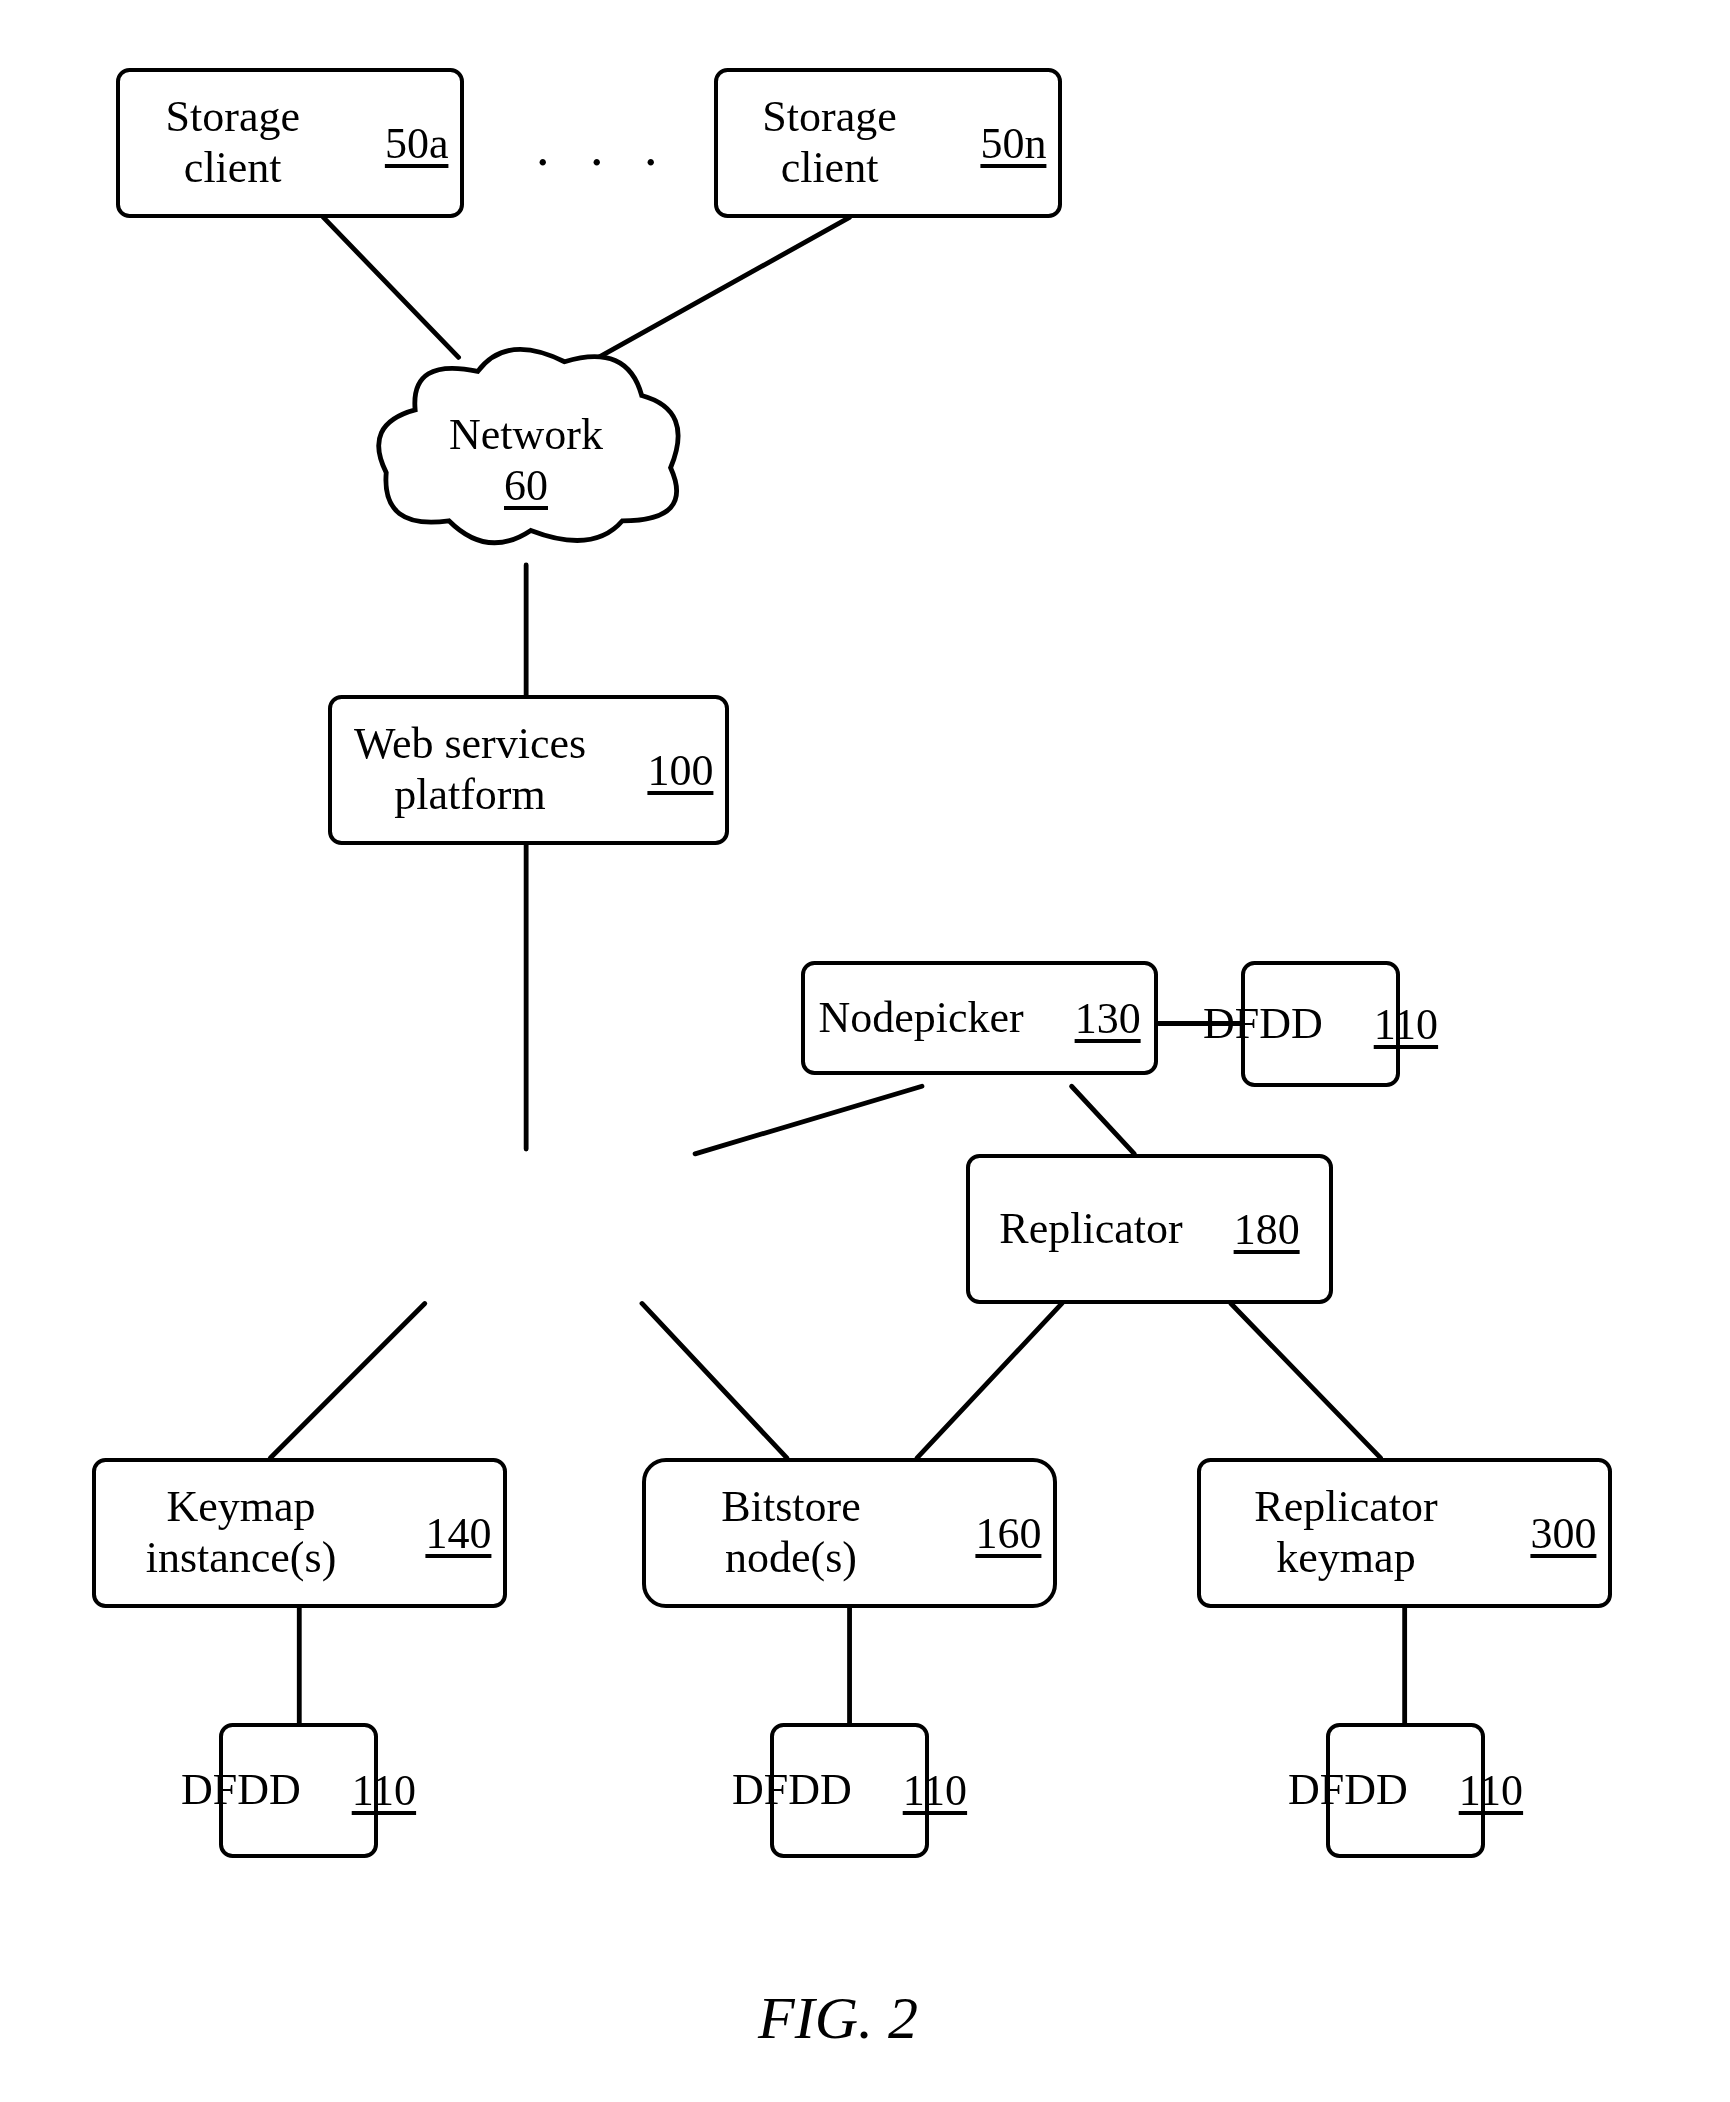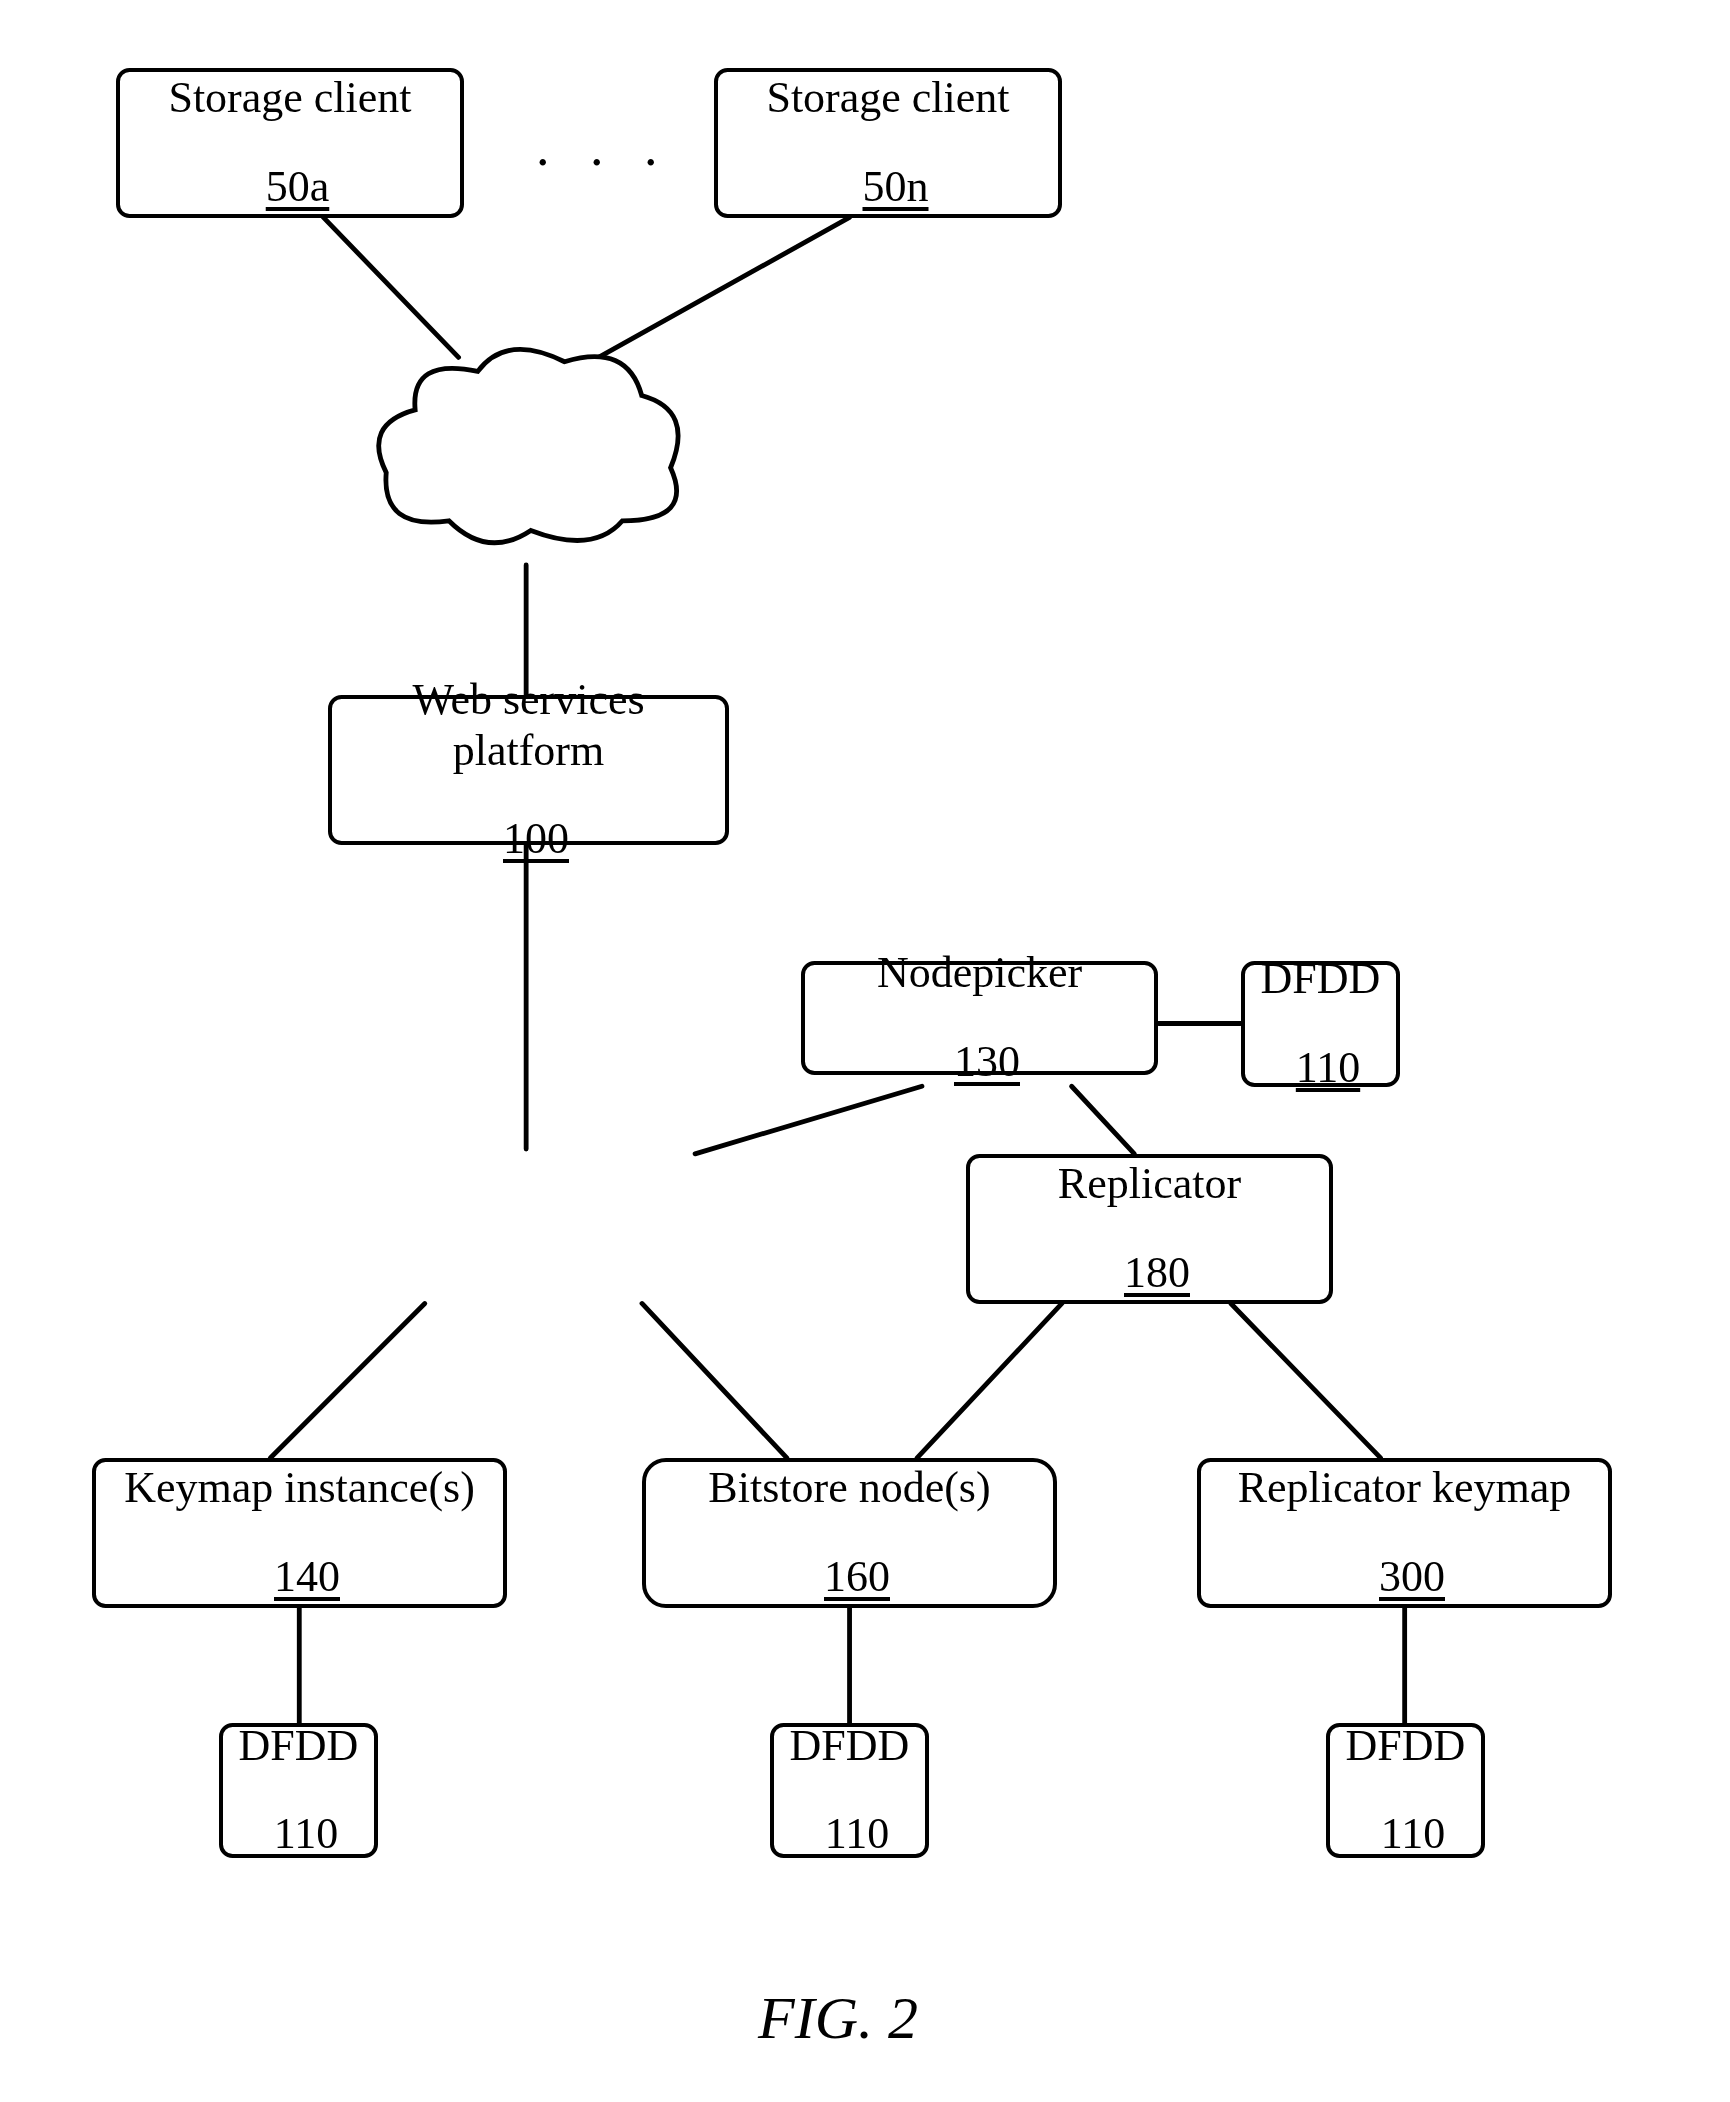--- a/index.html
+++ b/index.html
@@ -12,21 +12,20 @@
     position: relative;
     width: 1730px;
     height: 2103px;
   }
   .box {
     position: absolute;
     border: 4.8px solid #000;
     border-radius: 13.5px;
     background: #fff;
     display: flex;
-    flex-direction: column;
     align-items: center;
     justify-content: center;
     box-sizing: border-box;
     padding: 5.8px 11.6px;
     text-align: center;
     gap: 36px;
   }
   .box .lbl {
     font-size: 44px;
     line-height: 1.15;
@@ -133,20 +132,24 @@
                Q 20 210 25 150
                Q 0 100 55 85
                Q 50 30 120 45
                Q 150 5 210 35
                Q 275 15 290 70
                Q 345 85 320 145
                Q 345 200 270 200
                Q 240 235 175 210
                Q 130 240 90 200 Z" fill="#fff" stroke="#000" stroke-width="5"></path>
     </svg>
+    <div class="ctext" style="top:82px;">
+      <span>Network</span><br>
+      <span class="u">60</span>
+    </div>
   </div>
 
   <div class="box" style="left:328px; top:695px; width:401px; height:150px;align-items:center;">
     <span class="lbl">Web services platform</span>
     <span class="ref">100</span>
   </div>
 
   <div class="box" style="left:801px; top:961px; width:357px; height:114px;">
     <span class="lbl">Nodepicker</span>
     <span class="ref">130</span>

